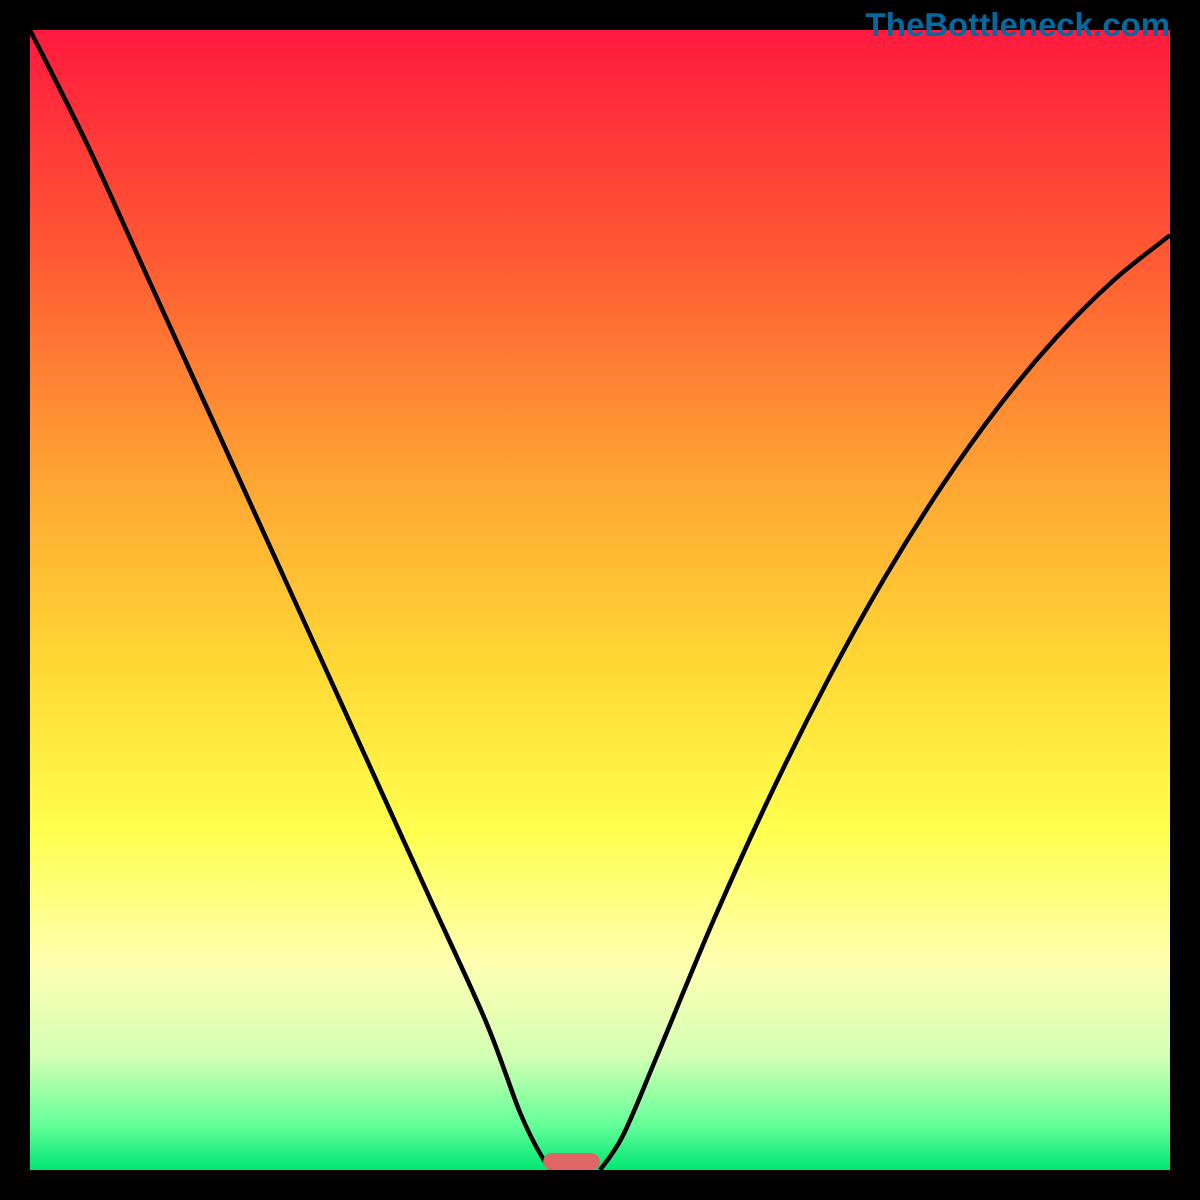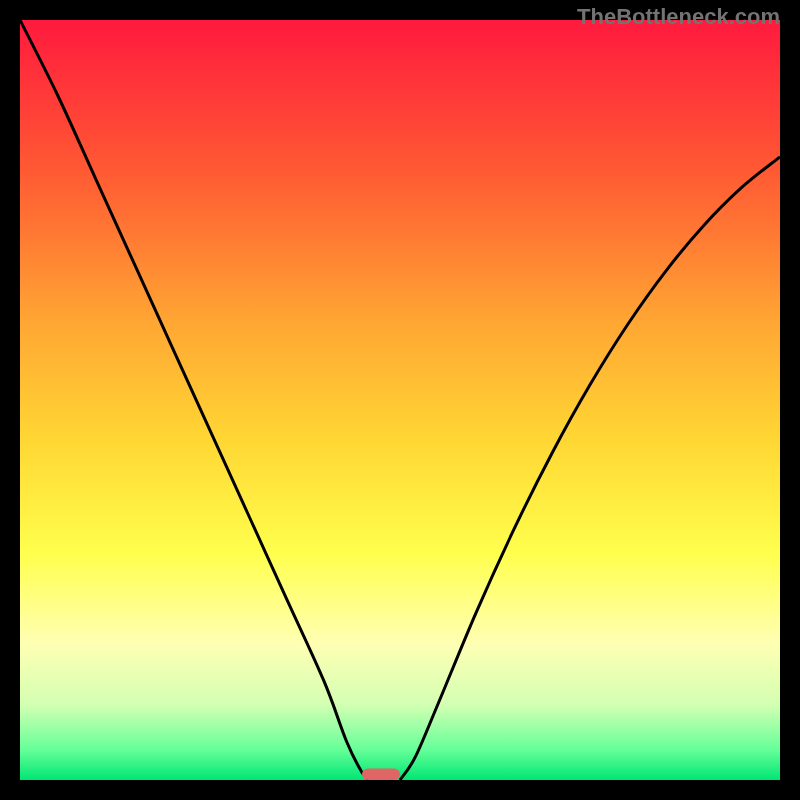--- a/index.html
+++ b/index.html
@@ -8,21 +8,21 @@
     width: 800px;
     height: 800px;
     background: #000;
     position: relative;
     font-family: Arial, sans-serif;
   }
   .watermark {
     position: absolute;
     top: 4px;
     right: 20px;
-    color: #737373;
+    color: #0369a1;
     font-size: 22px;
     font-weight: bold;
     z-index: 10;
   }
   .plot-area {
     position: absolute;
     left: 20px;
     top: 20px;
     width: 760px;
     height: 760px;

